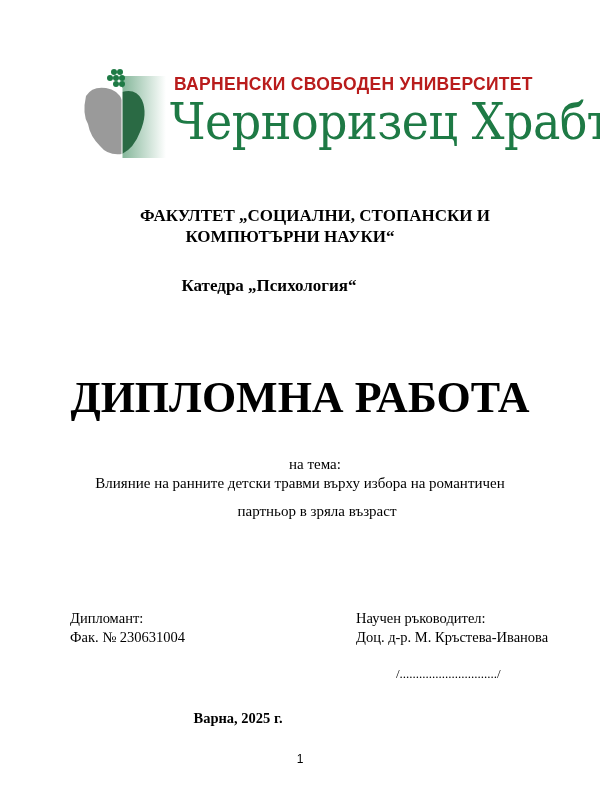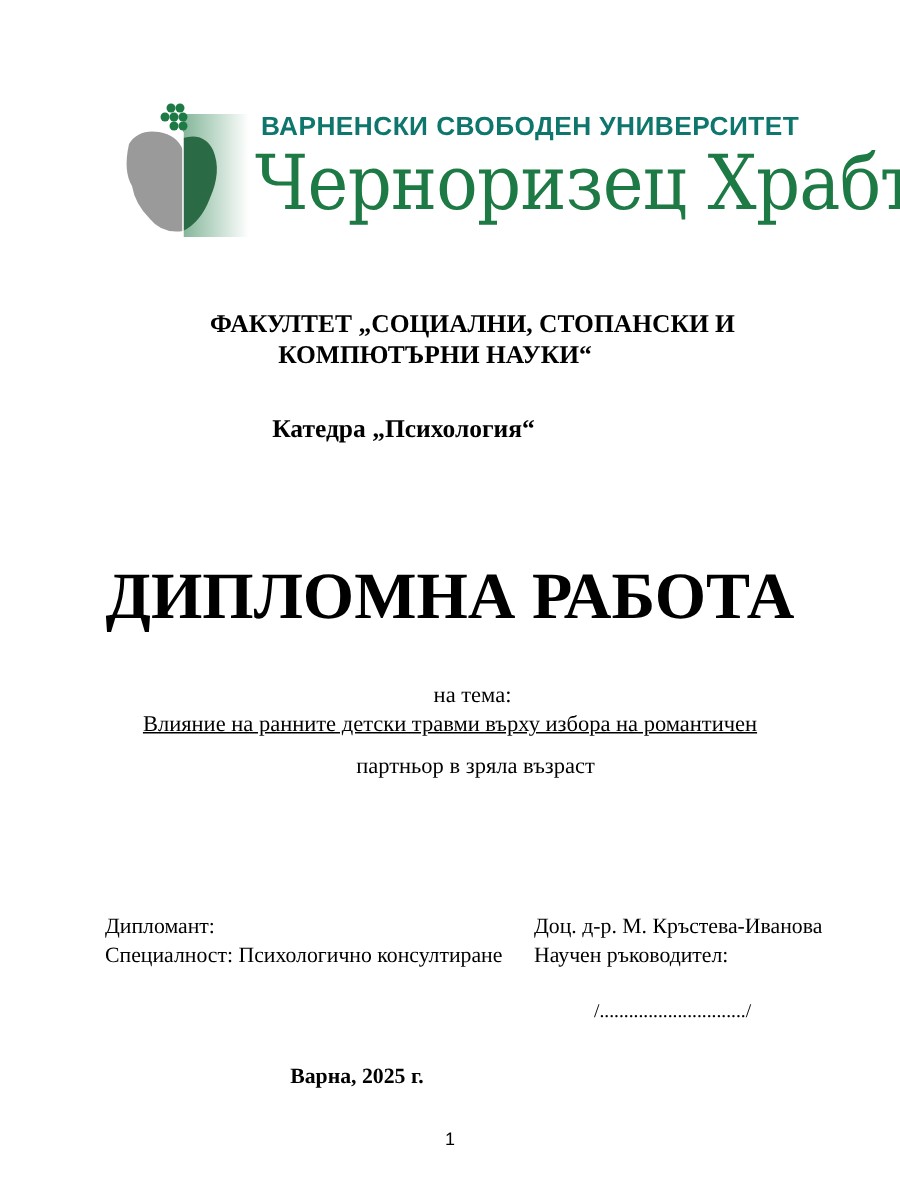--- a/index.html
+++ b/index.html
@@ -1,30 +1,30 @@
 <!DOCTYPE html>
 <html><head>
   <meta charset="utf-8">
   <style>
     html, body { margin: 0; padding: 0; }
     body { width: 600px; height: 800px; background: #ffffff; position: relative; overflow: hidden;
            font-family: "Liberation Serif", serif; color: #000; }
     .abs { position: absolute; }
     .logo-img { left: 78px; top: 66px; width: 88px; height: 92px; }
     .uni-name { left: 174px; top: 74px; font-family: "Liberation Sans", sans-serif; font-weight: bold;
-                font-size: 17.5px; color: #0f766e; letter-spacing: 0.3px; white-space: nowrap; }
+                font-size: 17.5px; color: #b91c1c; letter-spacing: 0.3px; white-space: nowrap; }
     .uni-script { left: 170px; top: 92px; font-family: "DejaVu Serif", serif; font-size: 46px;
                   color: #1e7a45; white-space: nowrap; letter-spacing: -0.5px; transform: scaleY(1.1); transform-origin: top left; }
     .faculty { left: 0; width: 600px; top: 205px; text-align: center; font-weight: bold; font-size: 17px; line-height: 21px; }
     .faculty .l1 { padding-left: 30px; }
     .faculty .l2 { display:block; padding-right: 20px; }
     .dept { left: 0; width: 496px; top: 276px; text-align: center; font-weight: bold; font-size: 17px; padding-left: 42px; box-sizing: border-box; }
     .title { left: 0; width: 600px; top: 372px; text-align: center; font-weight: bold; font-size: 44px; letter-spacing: 0px; }
     .na-tema { left: 0; width: 600px; top: 456px; text-align: center; font-size: 15px; padding-left: 30px; box-sizing:border-box; }
-    .topic1 { left: 0; width: 600px; top: 475px; text-align: center; font-size: 15px; text-decoration: underline; }
+    .topic1 { left: 0; width: 600px; top: 475px; text-align: center; font-size: 15px; }
     .topic2 { left: 0; width: 600px; top: 503px; text-align: center; font-size: 15px; padding-left: 34px; box-sizing:border-box; }
     .left-block { left: 70px; top: 609px; font-size: 14.5px; line-height: 19px; }
     .right-block { left: 356px; top: 609px; font-size: 14.5px; line-height: 19px; }
     .sig { left: 396px; top: 666px; font-size: 13px; }
     .city { left: 0; width: 476px; top: 710px; text-align: center; font-weight: bold; font-size: 14.5px; }
     .pageno { left: 0; width: 600px; top: 752px; text-align: center; font-family: "Liberation Sans", sans-serif; font-size: 12px; }
   </style>
 </head>
 <body>
 
@@ -63,23 +63,23 @@
 <div class="abs dept">Катедра  „Психология“</div>
 
 <div class="abs title">ДИПЛОМНА РАБОТА</div>
 
 <div class="abs na-tema">на тема:</div>
 <div class="abs topic1">Влияние на ранните детски травми върху избора на романтичен</div>
 <div class="abs topic2">партньор в зряла възраст</div>
 
 <div class="abs left-block">
   <div>Дипломант:</div>
-  <div>Специалност: Психологично консултиране</div>
+  <div>Фак. № 230631004</div>
 </div>
 
 <div class="abs right-block">
+  <div>Научен ръководител:</div>
   <div>Доц. д-р. М. Кръстева-Иванова</div>
-  <div>Научен ръководител:</div>
 </div>
 <div class="abs sig">/............................../</div>
 
 <div class="abs city">Варна, 2025 г.</div>
 <div class="abs pageno">1</div>
 
 </body></html>

